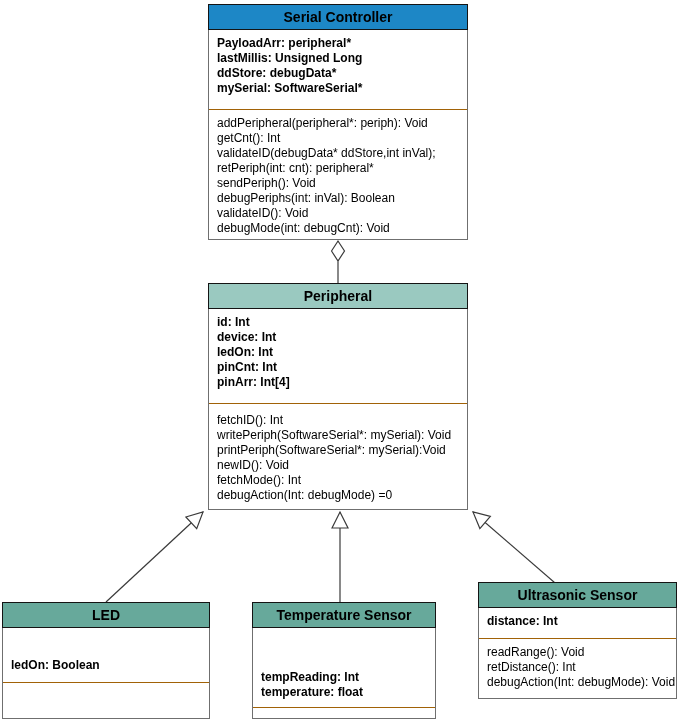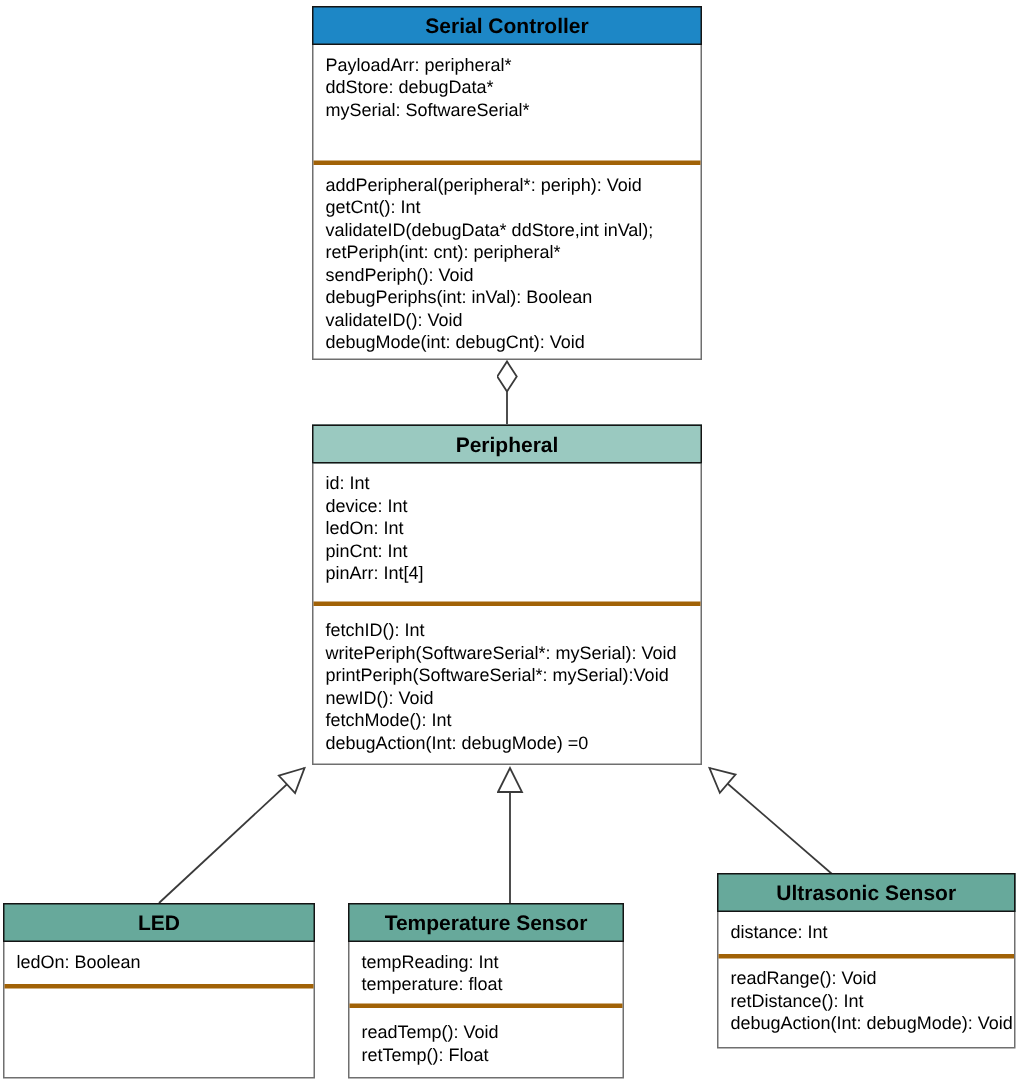--- a/index.html
+++ b/index.html
@@ -31,21 +31,21 @@
     flex:0 0 auto;
     box-sizing:content-box;
   }
   .uml-section {
     box-sizing:border-box;
     padding:6px 8px 0 8px;
     font-size:12px;
     line-height:15px;
     overflow:hidden;
   }
-  .uml-section.attrs { border-bottom:3px solid #a16207; flex:0 0 auto; }
+  .uml-section.attrs { border-bottom:1px solid #a16207; flex:0 0 auto;font-weight:bold; }
   .uml-section.methods { flex:1 1 auto; }
   .member-line { white-space:nowrap; }
 </style>
 </head>
 <body>
 
 <div class="canvas">
 
   <svg class="connector-layer" width="679" height="723" viewBox="0 0 679 723" xmlns="http://www.w3.org/2000/svg">
     <defs>
@@ -63,20 +63,21 @@
 
     <line x1="340" y1="602" x2="340" y2="512" stroke="#3a3a3a" stroke-width="1.2" marker-end="url(#inherit-tri)"></line>
 
     <line x1="577" y1="602" x2="473" y2="512" stroke="#3a3a3a" stroke-width="1.2" marker-end="url(#inherit-tri)"></line>
   </svg>
 
   <div class="uml-box" style="left:208px; top:4px; width:260px; height:236px;">
     <div class="uml-header" style="background: rgb(29, 135, 198);">Serial Controller</div>
     <div class="uml-section attrs" style="height:80px;">
         <div class="member-line">PayloadArr: peripheral*</div>
+        <div class="member-line">lastMillis: Unsigned Long</div>
         <div class="member-line">ddStore: debugData*</div>
         <div class="member-line">mySerial: SoftwareSerial*</div>
       </div>
     <div class="uml-section methods">
         <div class="member-line">addPeripheral(peripheral*: periph): Void</div>
         <div class="member-line">getCnt(): Int</div>
         <div class="member-line">validateID(debugData* ddStore,int inVal);</div>
         <div class="member-line">retPeriph(int: cnt): peripheral*</div>
         <div class="member-line">sendPeriph(): Void</div>
         <div class="member-line">debugPeriphs(int: inVal): Boolean</div>
@@ -97,28 +98,28 @@
     <div class="uml-section methods" style="padding-top:9px;">
         <div class="member-line">fetchID(): Int</div>
         <div class="member-line">writePeriph(SoftwareSerial*: mySerial): Void</div>
         <div class="member-line">printPeriph(SoftwareSerial*: mySerial):Void</div>
         <div class="member-line">newID(): Void</div>
         <div class="member-line">fetchMode(): Int</div>
         <div class="member-line">debugAction(Int: debugMode) =0</div>
       </div>
   </div>
 
-  <div class="uml-box" style="left:2px; top:602px; width:208px; height:117px;">
+  <div class="uml-box" style="left:2px; top:602px; width:208px; height:117px;gap:24px;">
     <div class="uml-header" style="background: rgb(103, 169, 155);">LED</div>
     <div class="uml-section attrs" style="height:31px;">
         <div class="member-line">ledOn: Boolean</div>
       </div>
   </div>
 
-  <div class="uml-box" style="left:232px; top:602px; width:184px; height:117px;">
+  <div class="uml-box" style="left:252px; top:602px; width:184px; height:117px;gap:36px;">
     <div class="uml-header" style="background: rgb(103, 169, 155);">Temperature Sensor</div>
     <div class="uml-section attrs" style="height:44px;">
         <div class="member-line">tempReading: Int</div>
         <div class="member-line">temperature: float</div>
       </div>
     <div class="uml-section methods" style="padding-top:9px;">
         <div class="member-line">readTemp(): Void</div>
         <div class="member-line">retTemp(): Float</div>
       </div>
   </div>

